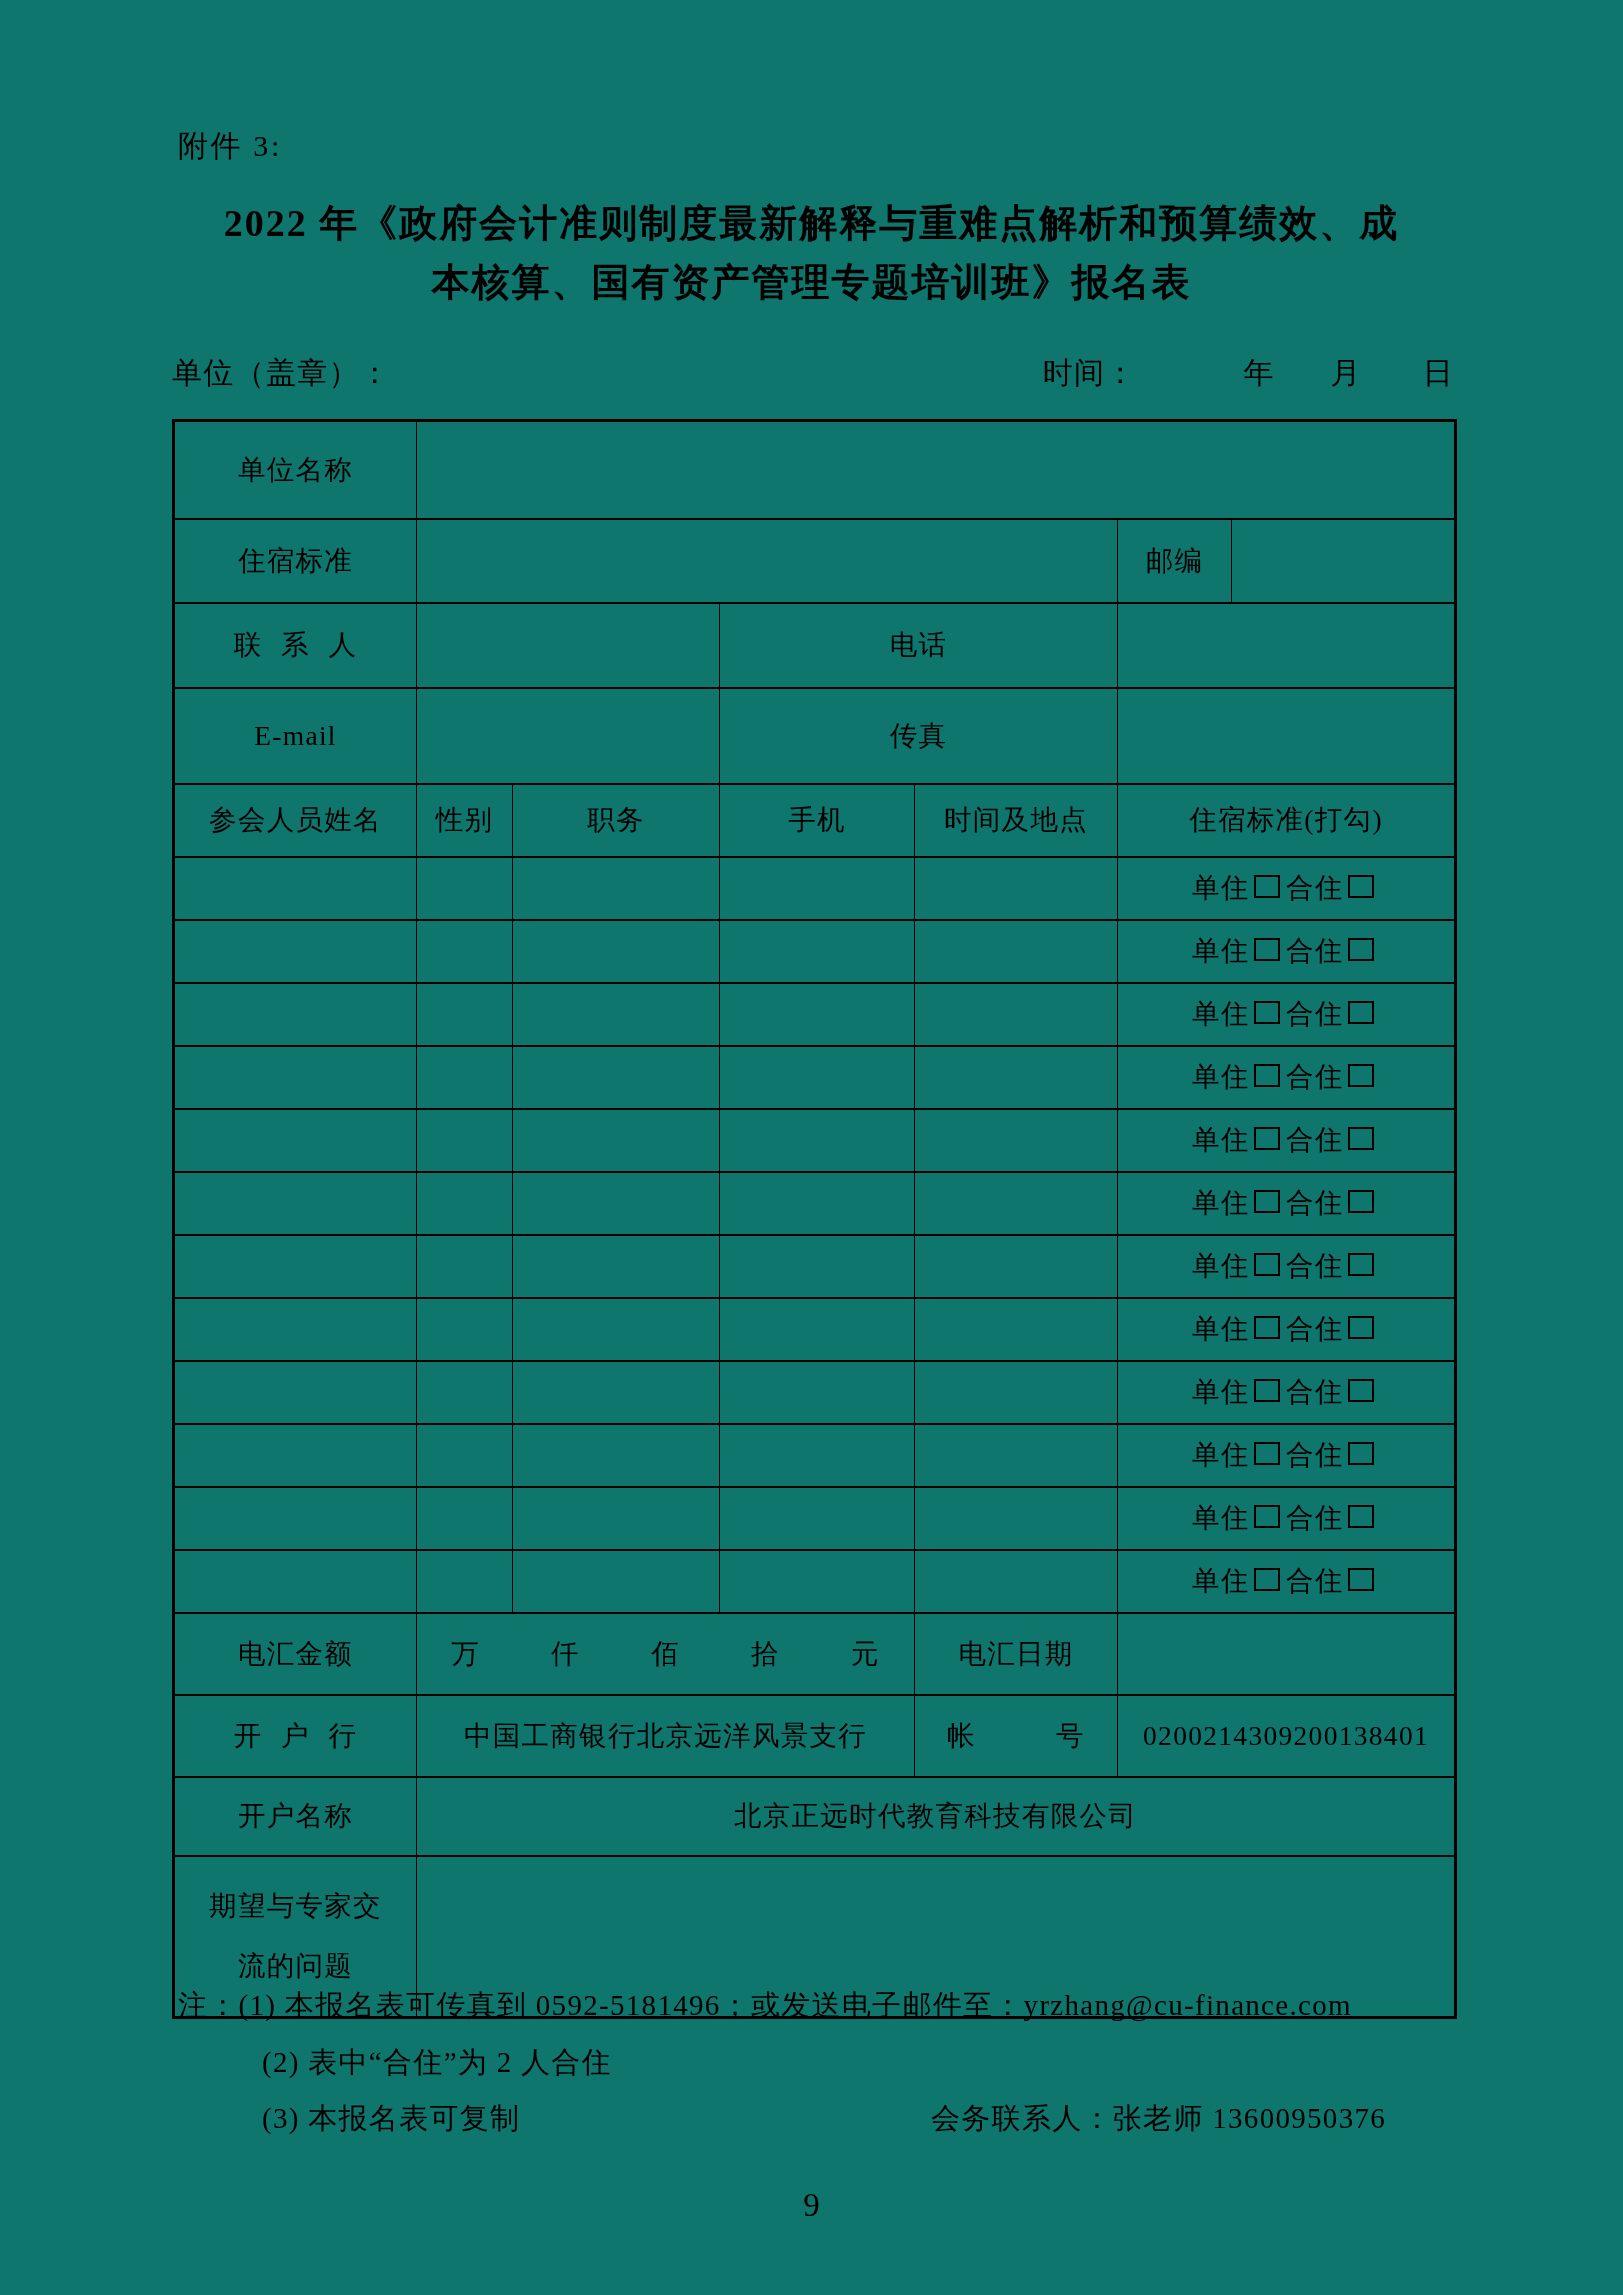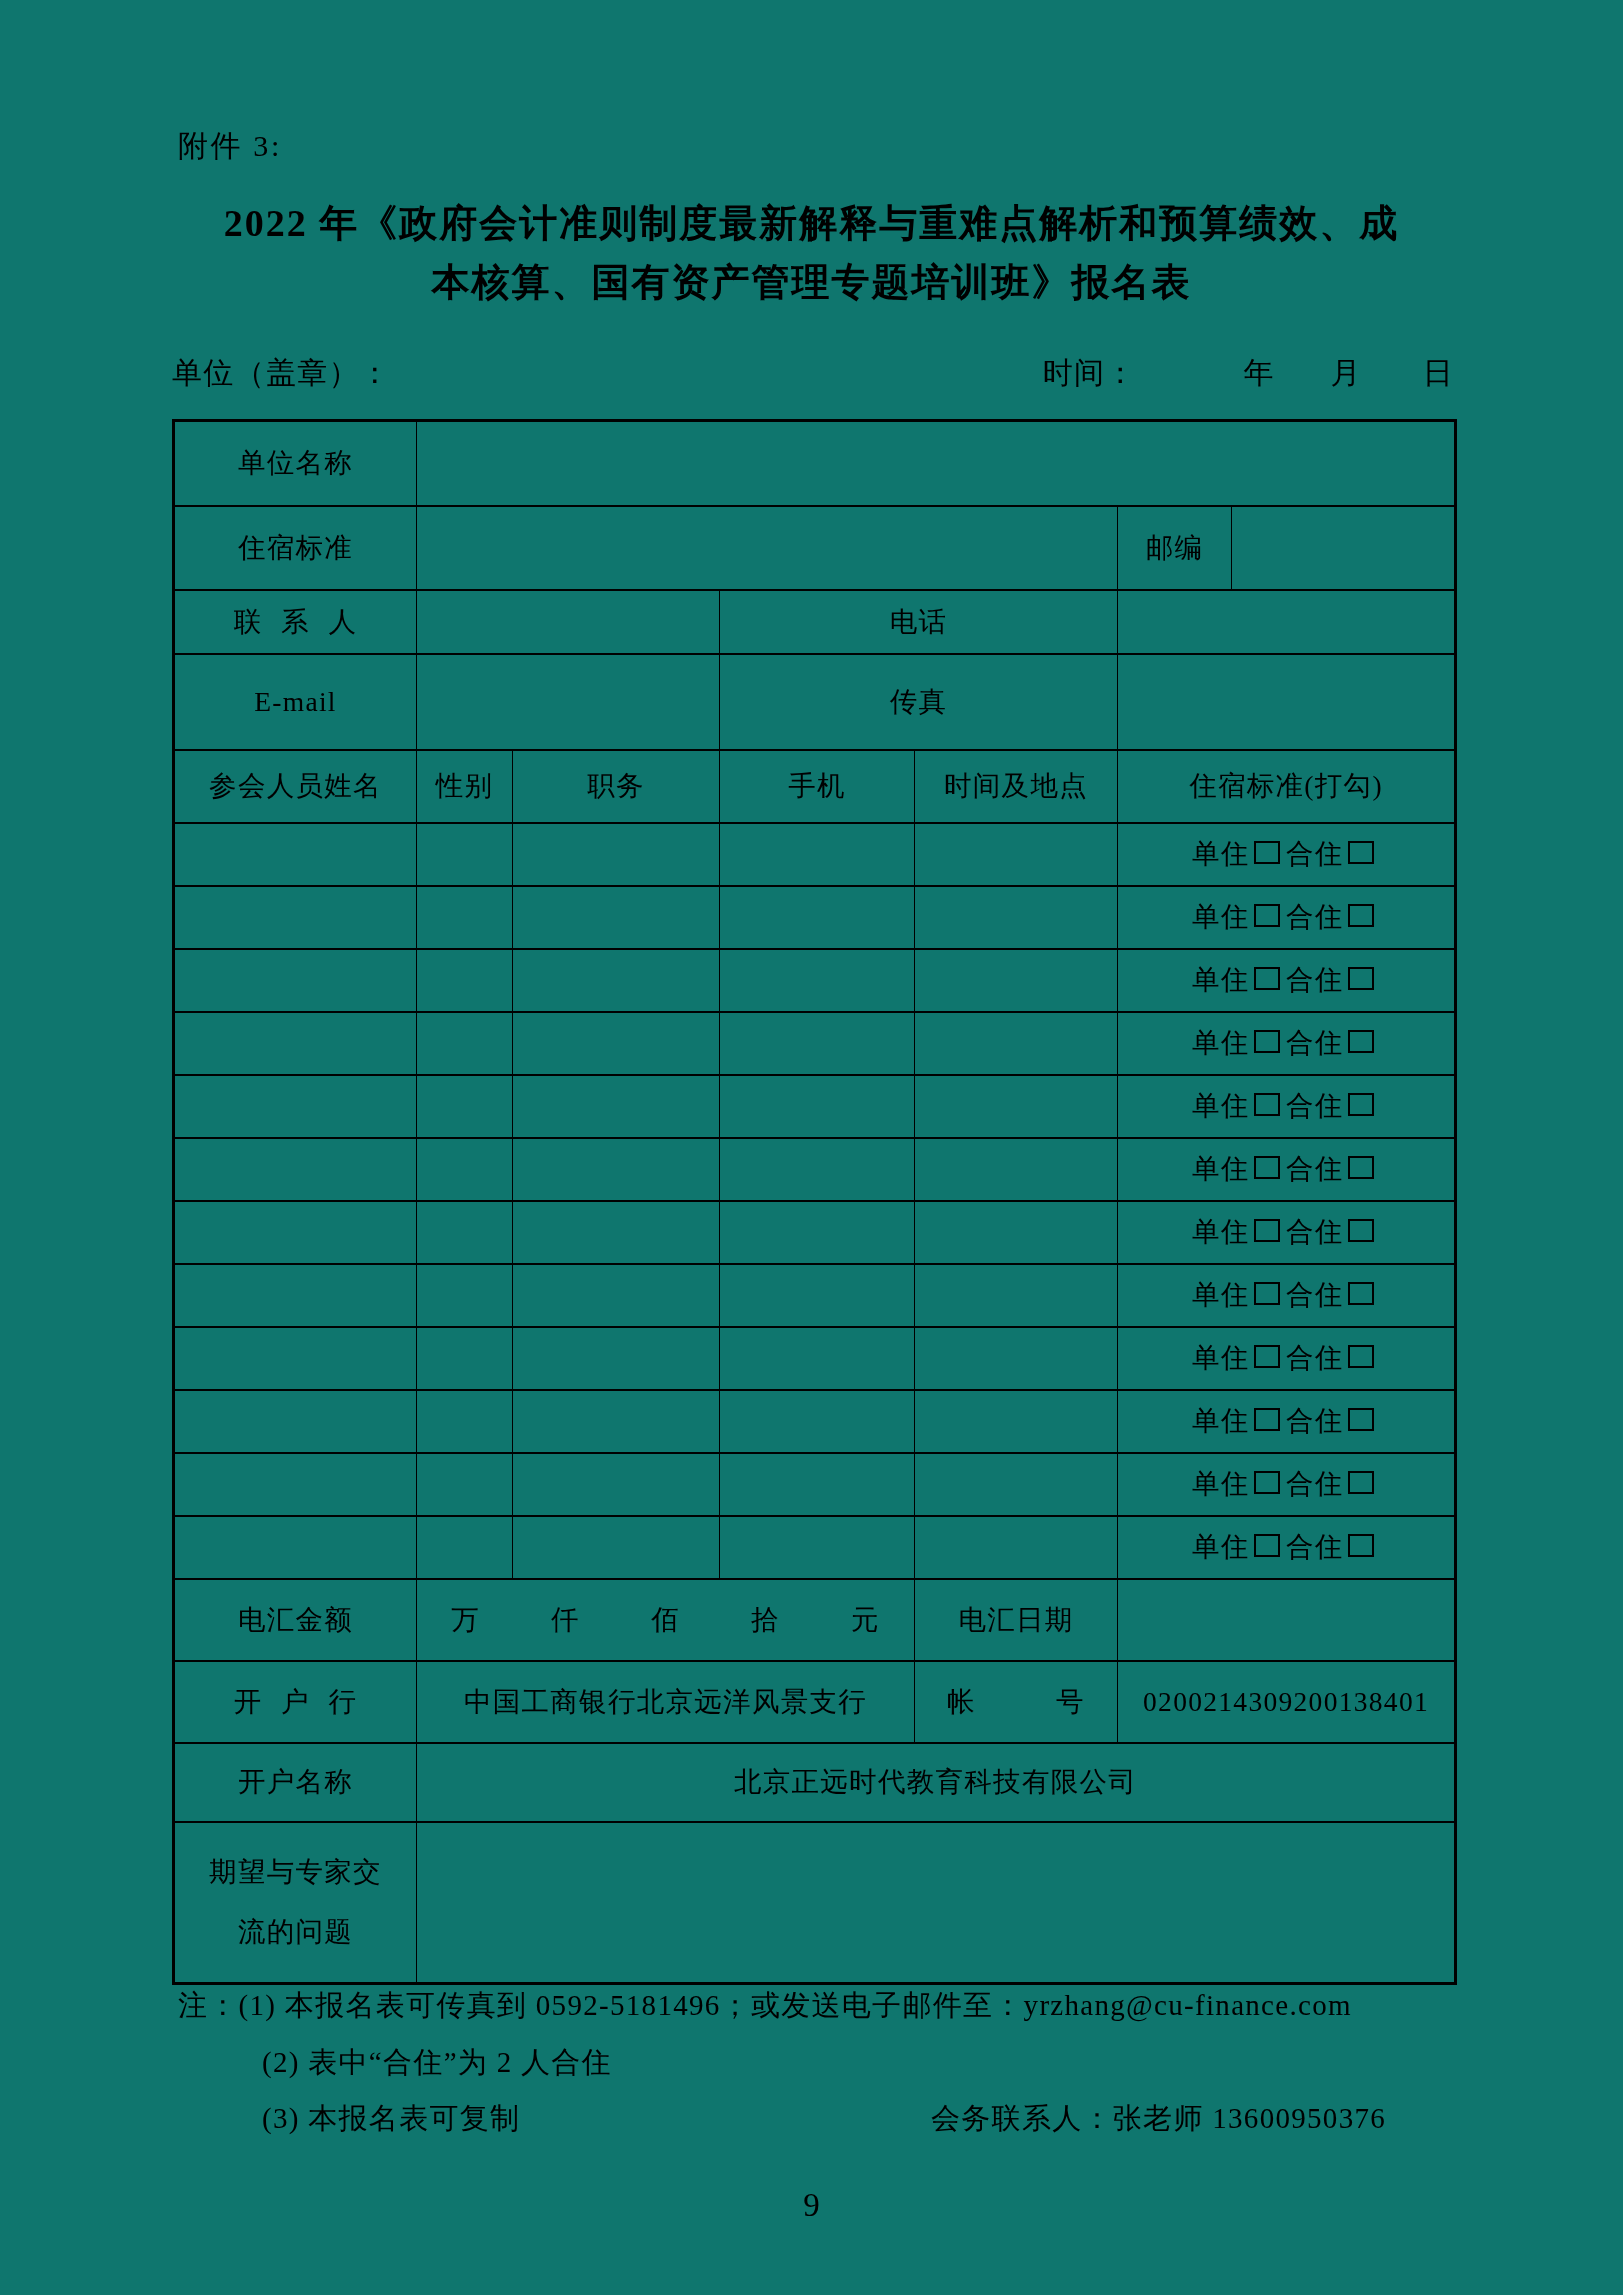--- a/index.html
+++ b/index.html
@@ -122,33 +122,33 @@
       <col style="width:243px">
         <col style="width:96px">
         <col style="width:207px">
       <col style="width:195px">
         <col style="width:203px">
         <col style="width:114px">
         <col style="width:224px">
     </colgroup>
 
     <tbody>
-        <tr style="height:85px">
+        <tr style="height:98px">
       <td class="lbl">单位名称</td>
       <td colspan="6"></td>
     </tr>
 
     <tr style="height:84px">
       <td class="lbl">住宿标准</td>
       <td colspan="4"></td>
       <td class="lbl">邮编</td>
       <td></td>
     </tr>
 
-    <tr style="height:64px">
+    <tr style="height:85px">
       <td class="lbl sp-wide">联 系 人</td>
       <td colspan="2"></td>
       <td colspan="2" class="lbl">电话</td>
       <td colspan="2"></td>
     </tr>
 
     <tr style="height:96px">
       <td class="lbl email-lbl">E-mail</td>
       <td colspan="2"></td>
       <td colspan="2" class="lbl">传真</td>

